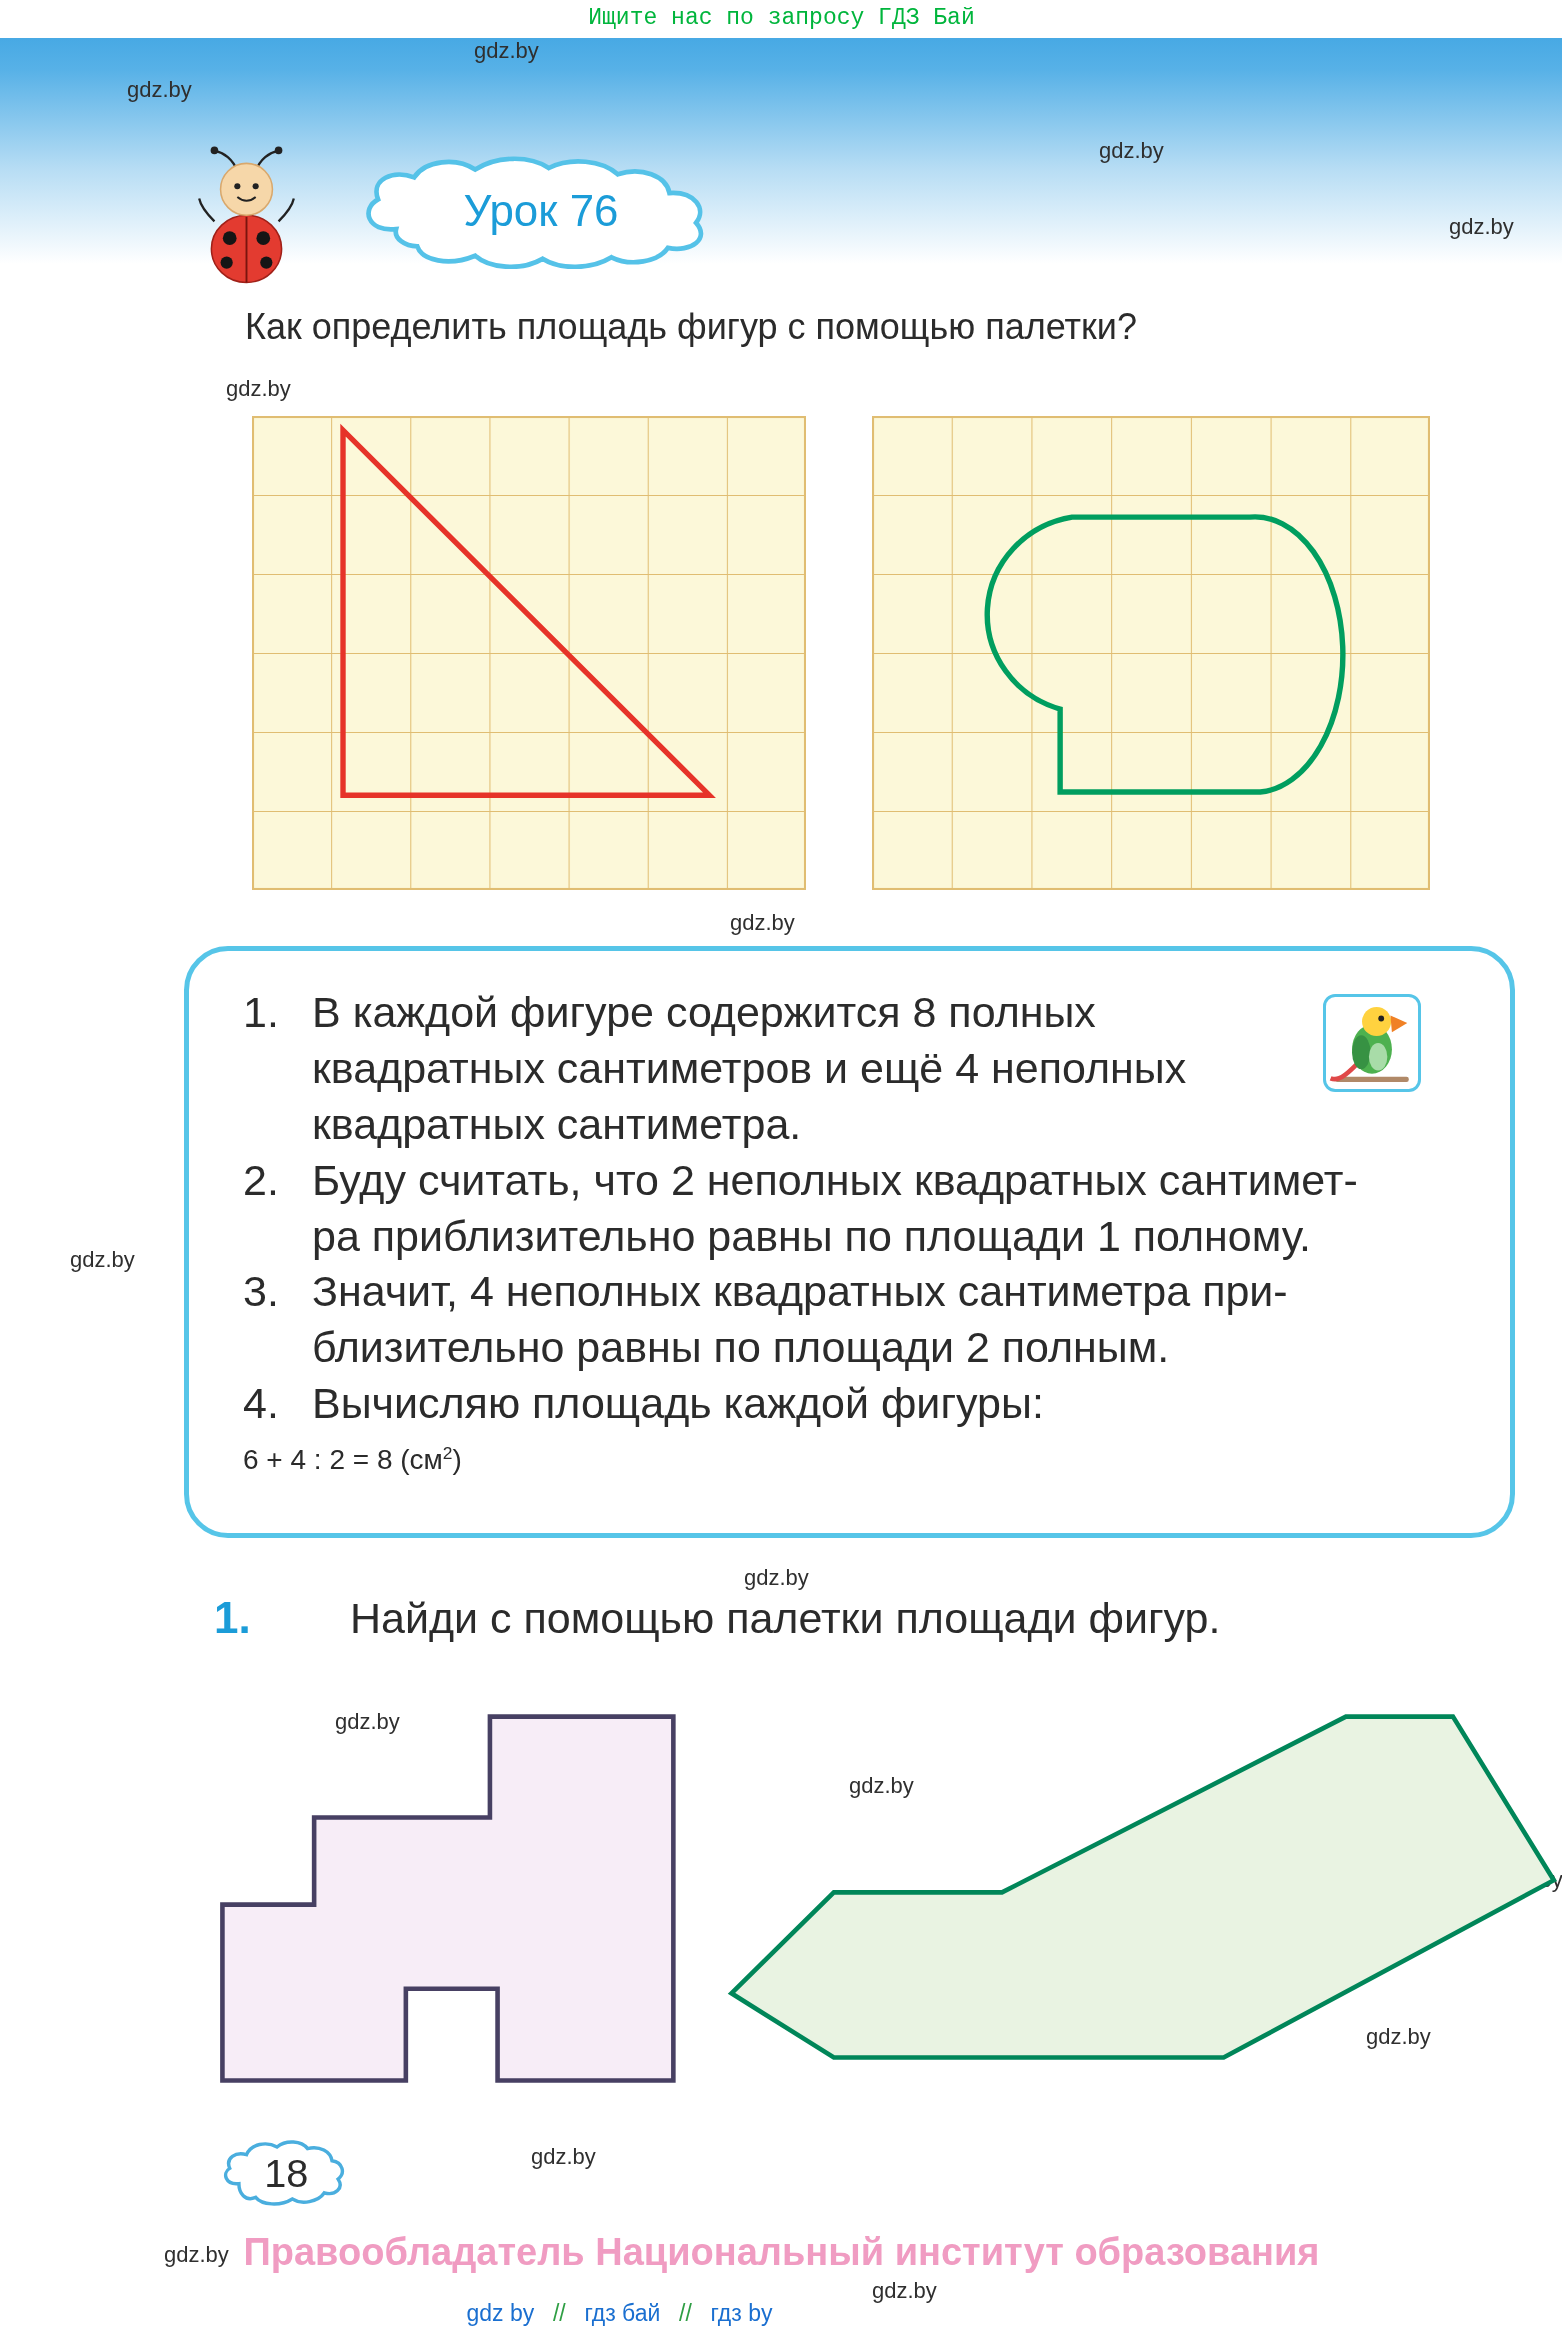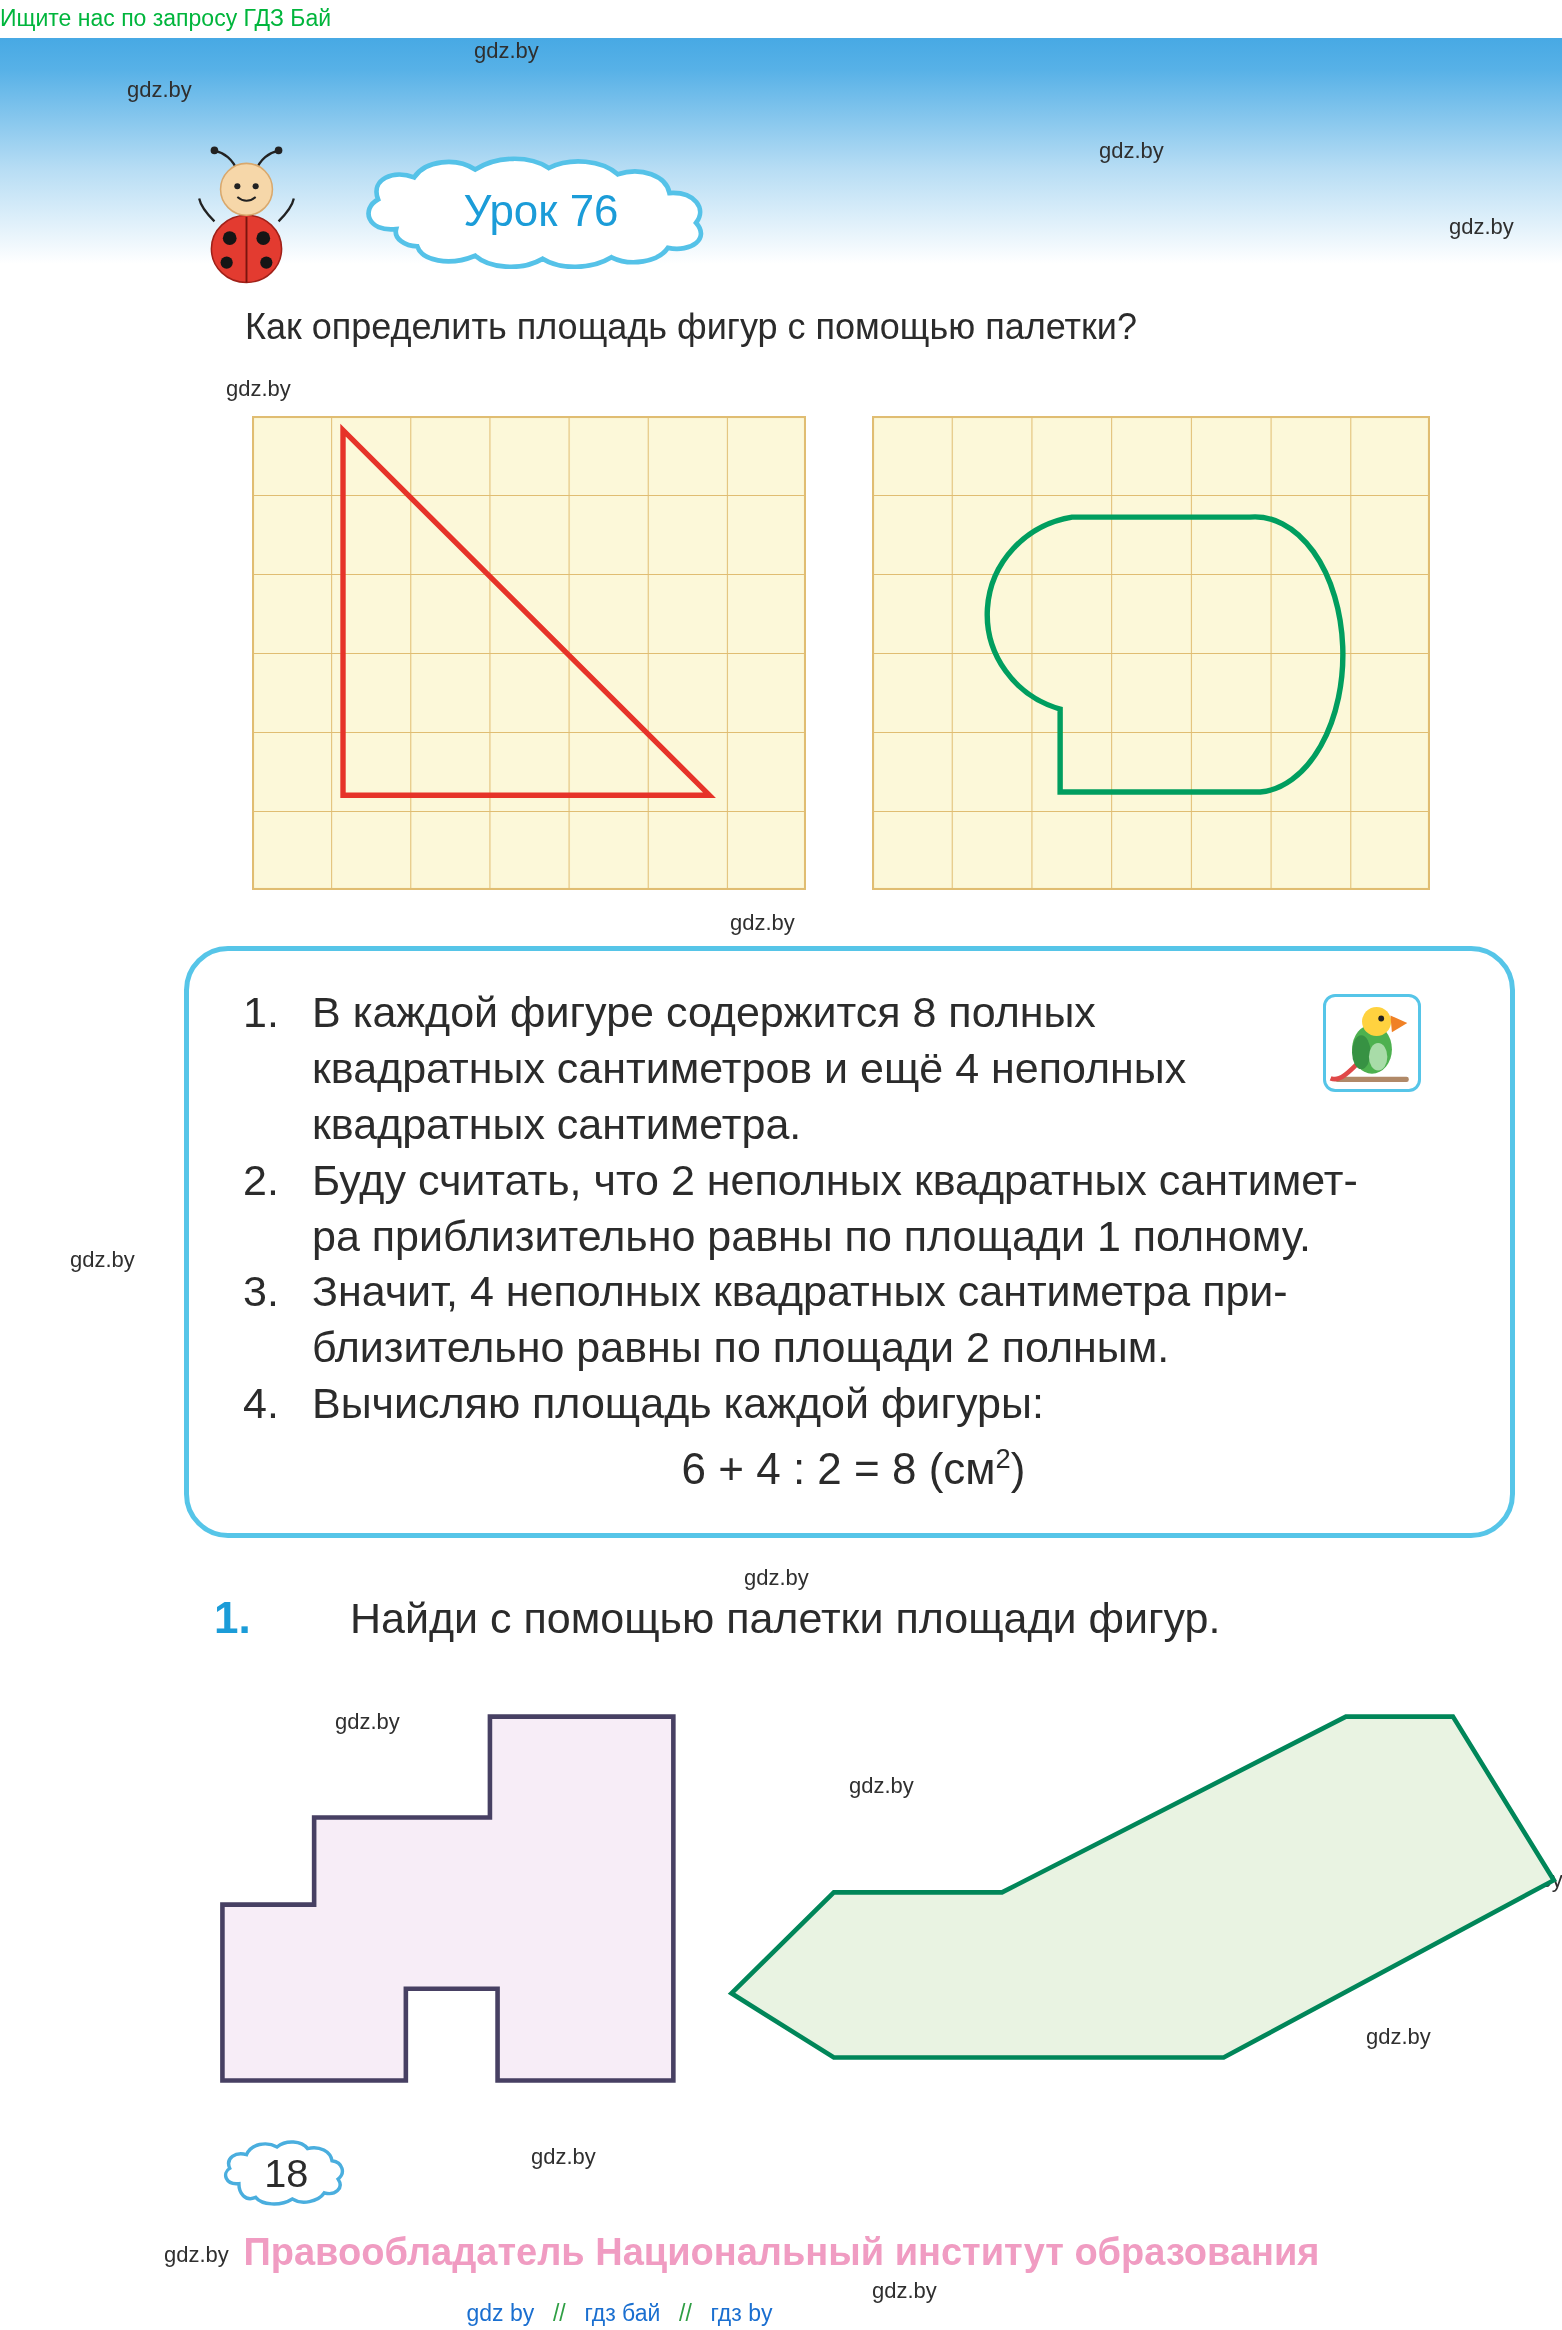--- a/index.html
+++ b/index.html
@@ -3,22 +3,22 @@
 <meta charset="utf-8">
 <style>
   html,body{margin:0;padding:0;}
   body{
     width:1563px;height:2330px;position:relative;background:#ffffff;
     font-family:"Liberation Sans", sans-serif;color:#2b2b2b;overflow:hidden;
   }
   svg text{font-family:"Liberation Sans", sans-serif;}
 
   .top-banner{
-    position:absolute;top:4.6px;left:0;width:100%;
-    font-size:23px;color:#00b53c;
+    position:absolute;top:4.6px;left:0;width:100%;text-align:center;
+    font-size:23px;color:#00b53c;font-family:Liberation Mono, monospace;
   }
   .header-gradient{
     position:absolute;top:38px;left:0;width:100%;height:226px;
     background:linear-gradient(180deg,#47a9e4 0%,#57b1e7 14%,#b7ddf4 58%,#ffffff 100%);
   }
   .watermark{
     position:absolute;font-size:22px;color:#2f2f2f;white-space:nowrap;pointer-events:none;
   }
   .ladybug{position:absolute;left:193px;top:142px;width:107px;height:145px;}
   .lesson-cloud{position:absolute;left:353px;top:150px;width:376px;height:119px;}
@@ -33,21 +33,21 @@
   .explain-box{
     position:absolute;left:184px;top:946px;width:1331px;height:592px;
     border:5.4px solid #56c5e8;border-radius:44px;background:#ffffff;
     box-sizing:border-box;padding:34px 46px 0 54px;
   }
   .exp-item{display:flex;font-size:43px;line-height:1.3;color:#2b2b2b;}
   .exp-num{width:69px;flex:none;}
   .exp-text{white-space:pre-line;}
   .exp-item.first .exp-text{max-width:987px;}
   .formula{
-    text-align:center;font-size:44px;margin-top:10.7px;color:#2b2b2b;
+    text-align:left;font-size:28px;margin-top:10.7px;color:#2b2b2b;
   }
   .formula sup{font-size:62%;}
   .parrot-box{
     position:absolute;left:1134px;top:43px;width:98px;height:98px;
     border:3.8px solid #56c5e8;border-radius:12.2px;background:#ffffff;box-sizing:border-box;
   }
   .parrot-box svg{width:100%;height:100%;}
 
   .task-line{position:absolute;left:214px;top:1593px;font-size:43px;}
   .task-num{display:inline-block;width:92px;color:#1b9cd8;font-weight:bold;font-size:44px;}

